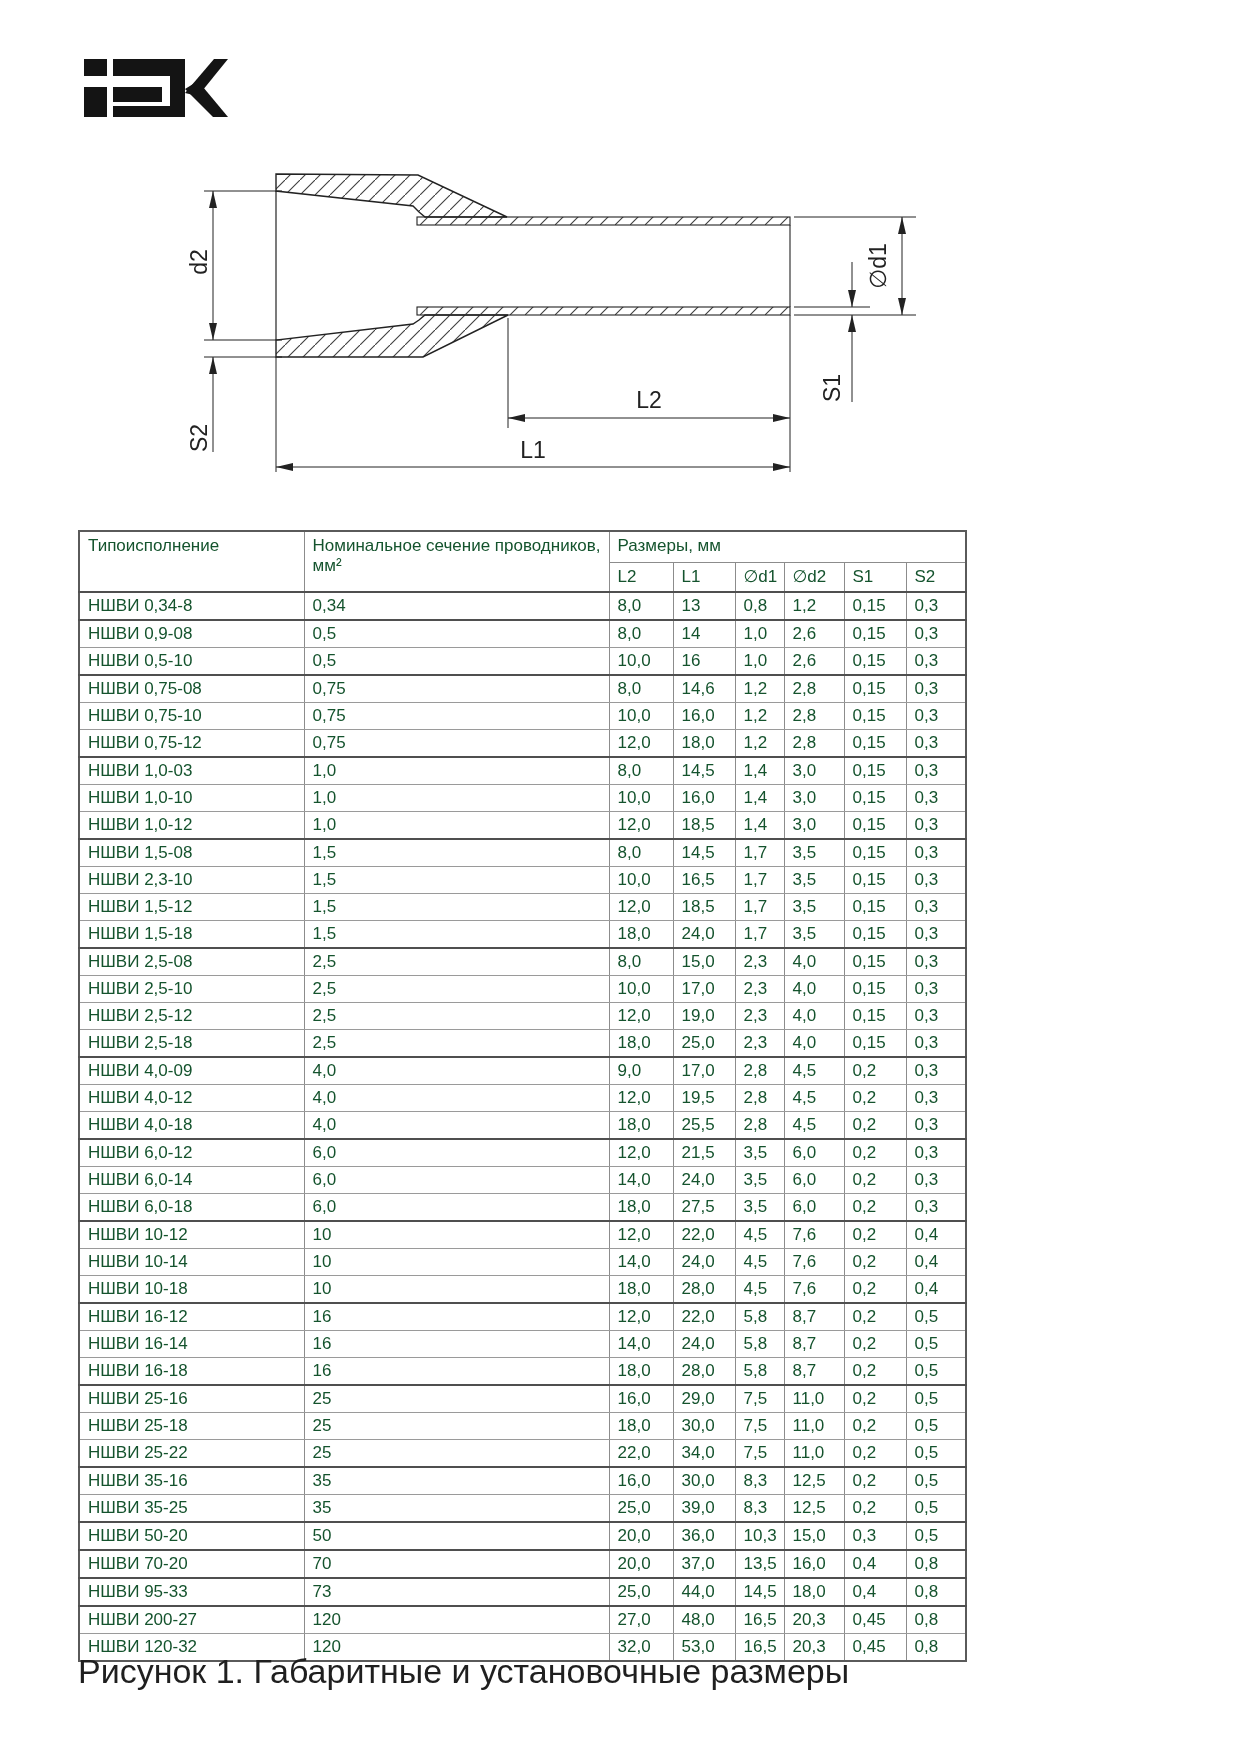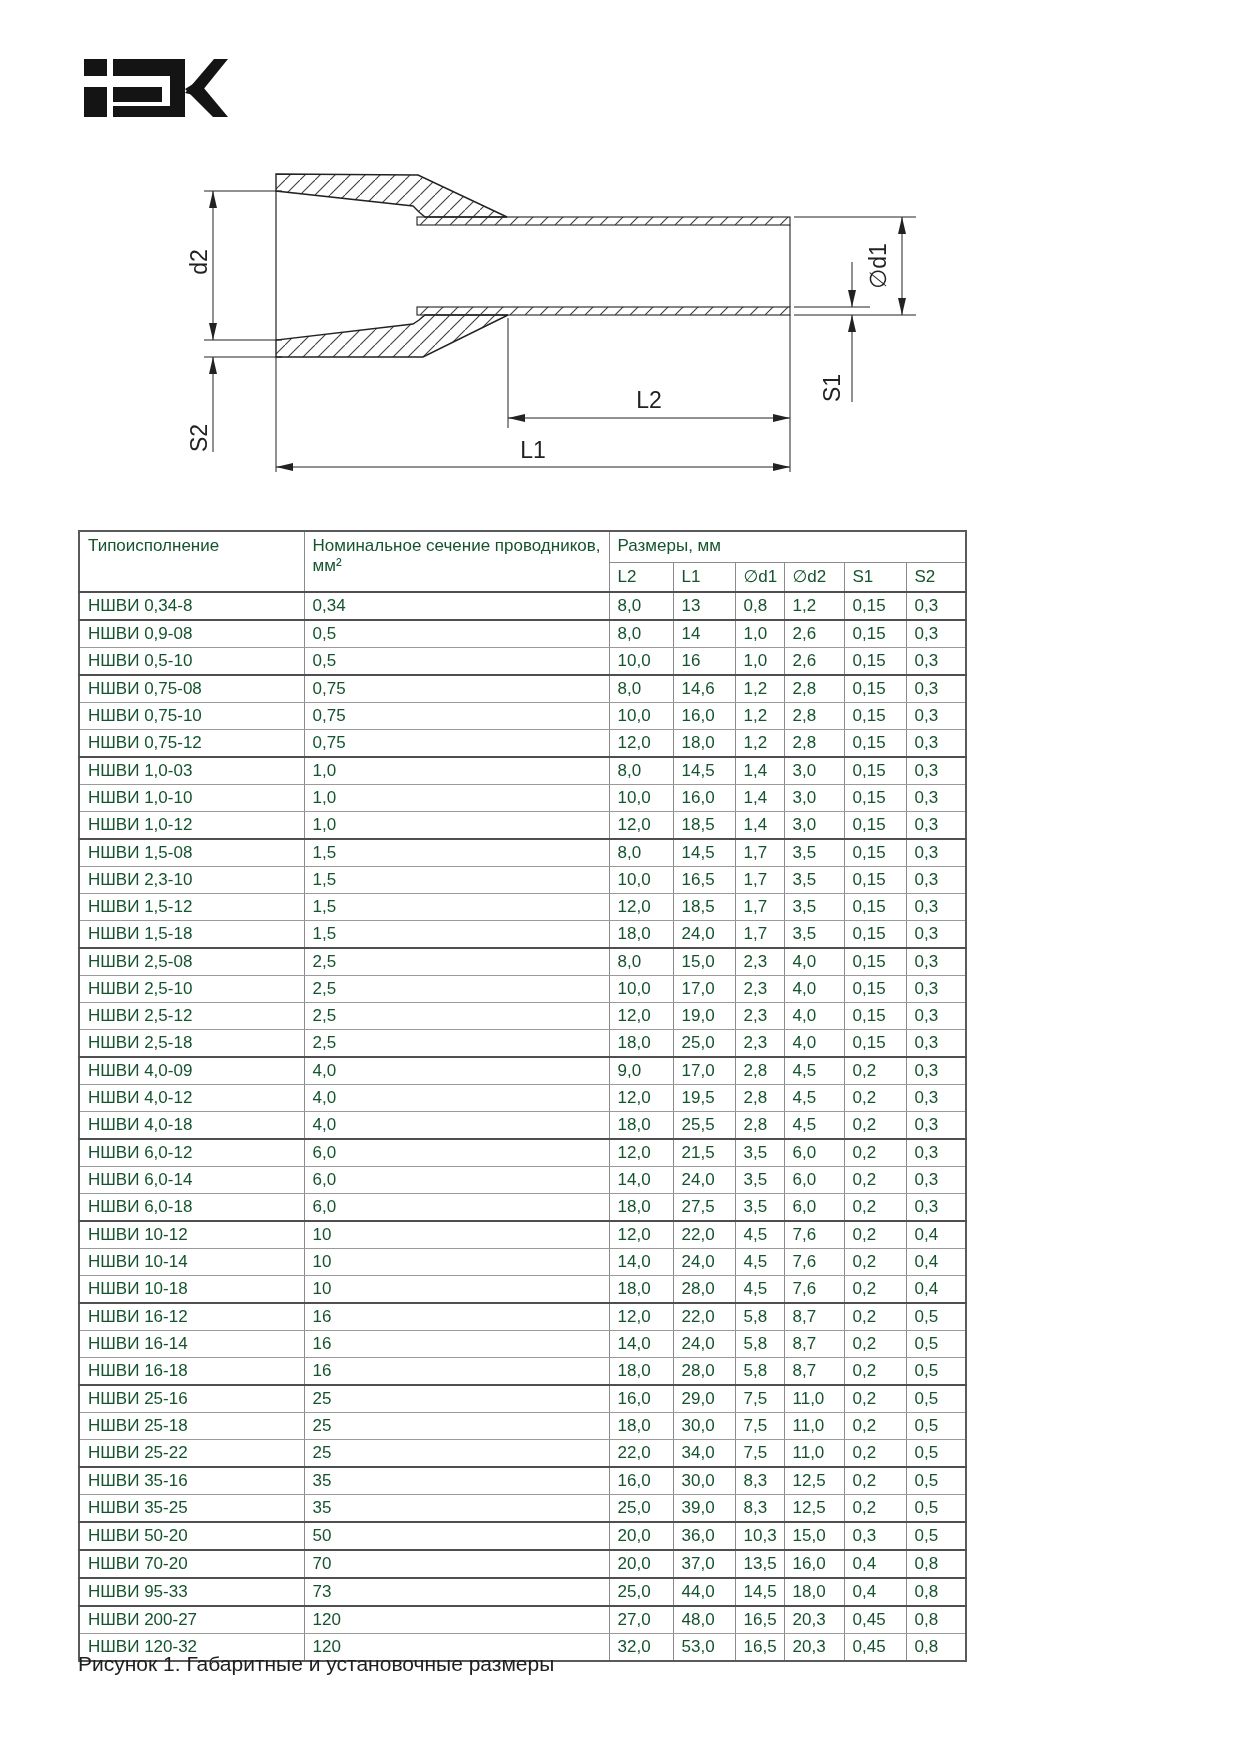--- a/index.html
+++ b/index.html
@@ -28,21 +28,21 @@
     vertical-align:middle;
   }
   .spec-table{border:2px solid #5a5a5a;}
   .spec-table thead th{vertical-align:top;padding-top:4px;}
   .spec-table thead tr.sub th{vertical-align:middle;padding-top:0;height:28px;}
   .spec-table th[rowspan]{vertical-align:top;}
   .spec-table tbody tr.group-start td{border-top:2px solid #4f4f4f;}
   .spec-table tbody tr td{border-bottom-color:#9a9a9a;}
   .caption{
     position:absolute;left:78px;top:1652px;
-    font-size:21px;color:#1f1f1f;
+    font-size:34px;color:#1f1f1f;
   }
 </style>
 </head>
 <body>
 
 <div class="page">
 
   <svg class="logo" width="152" height="64" viewBox="0 0 152 64" role="img" aria-label="IEK">
     <g fill="#141414">
       <rect x="6" y="4" width="23" height="17"></rect>

